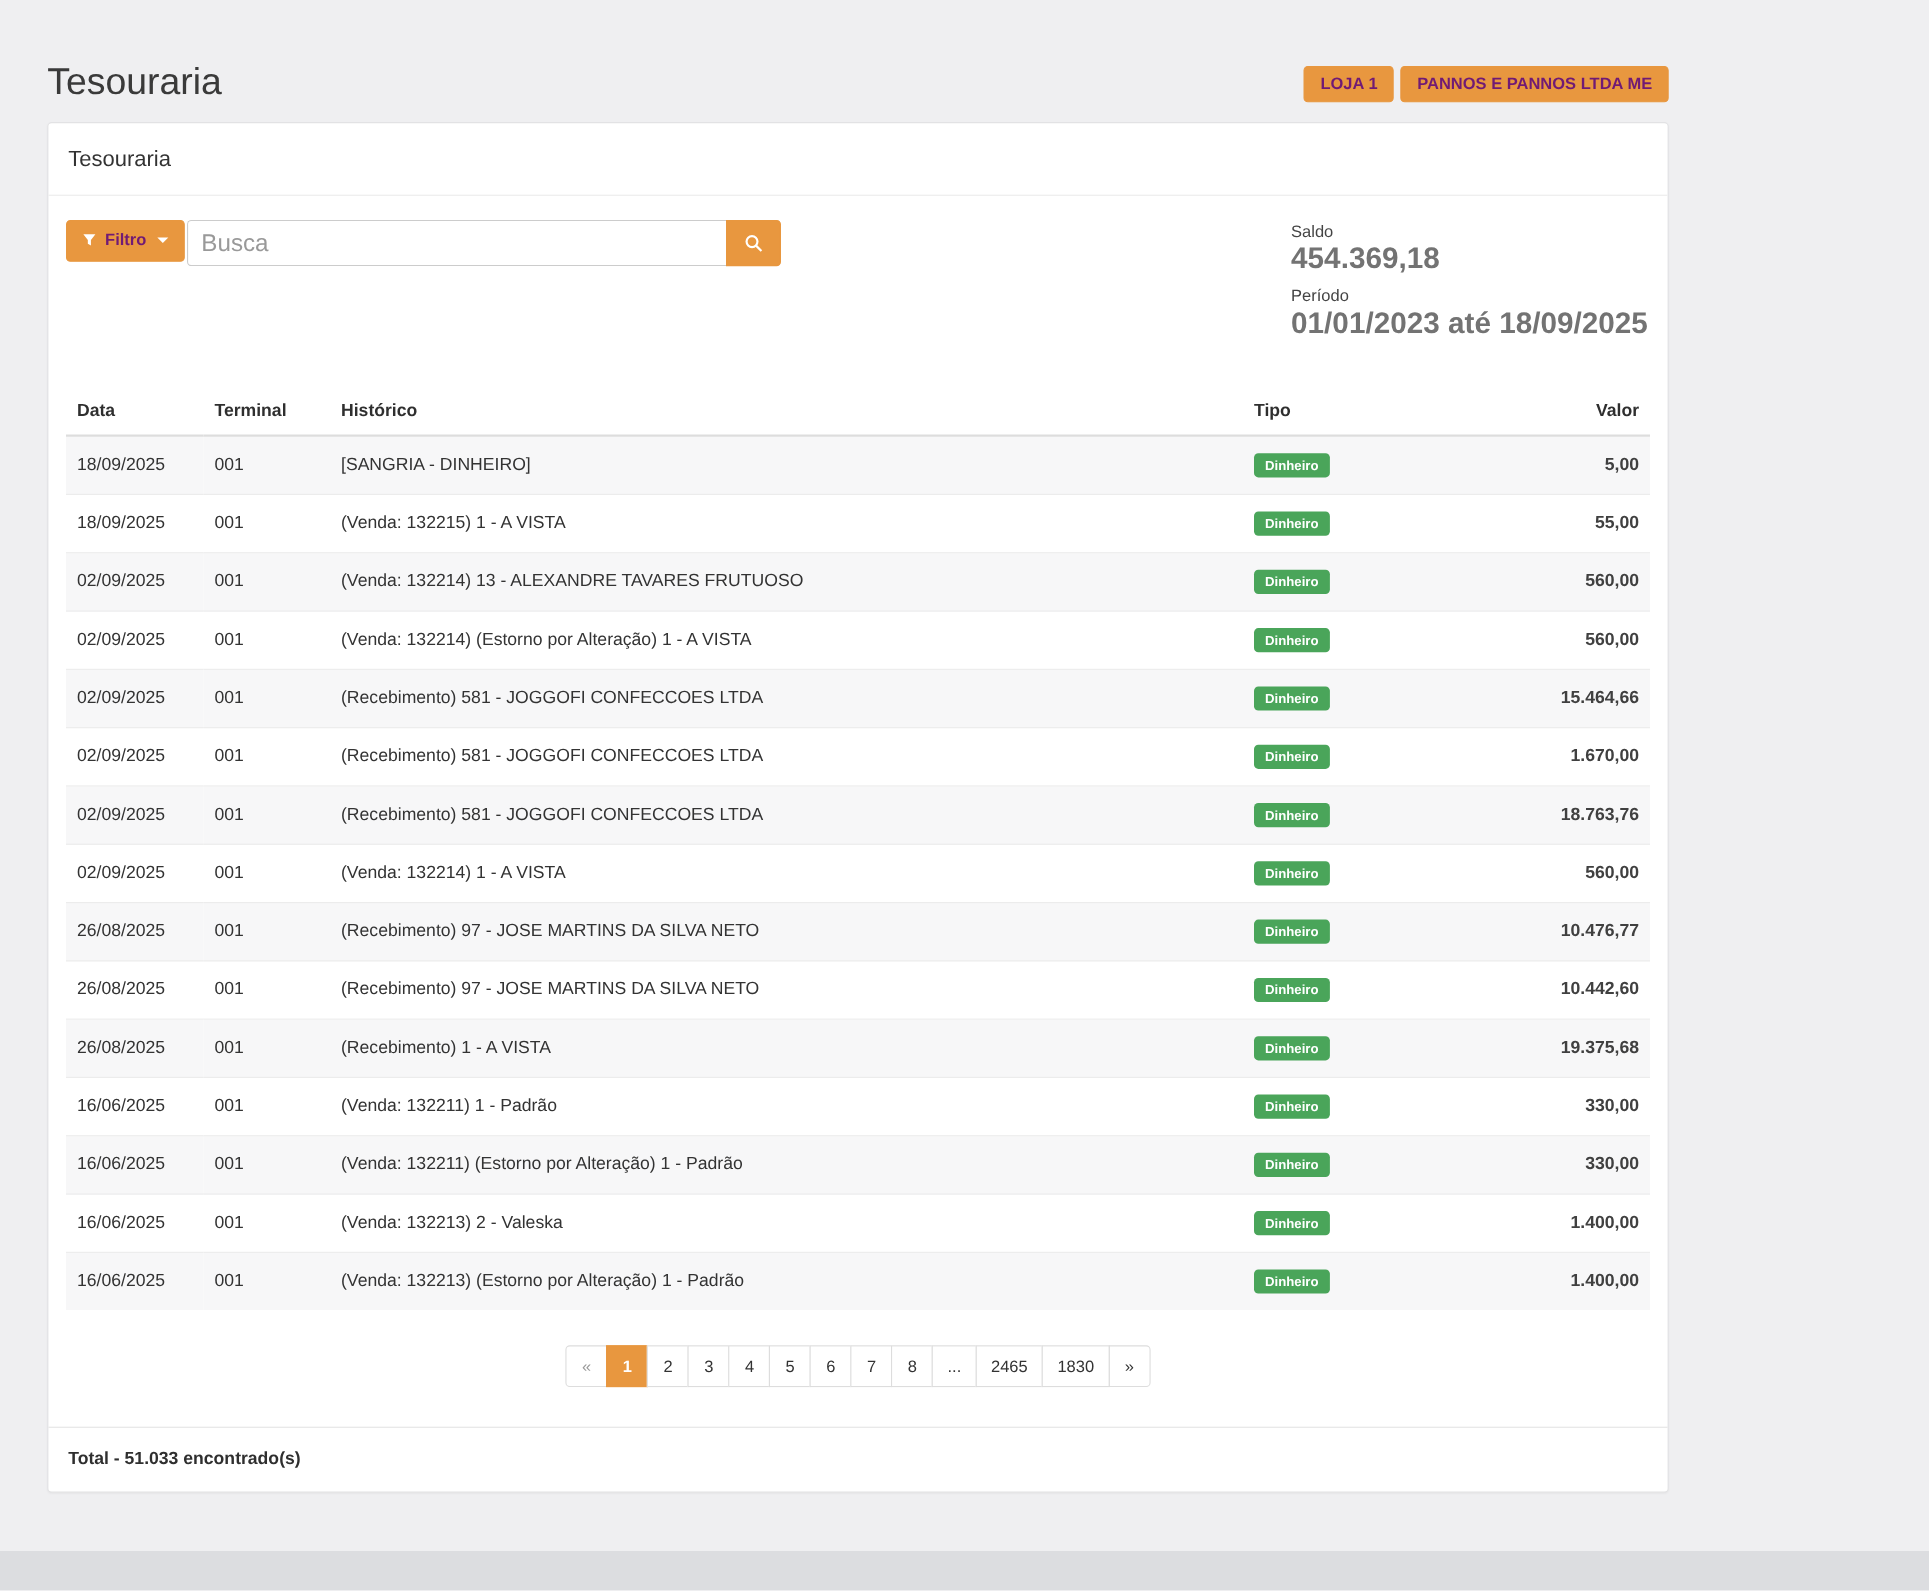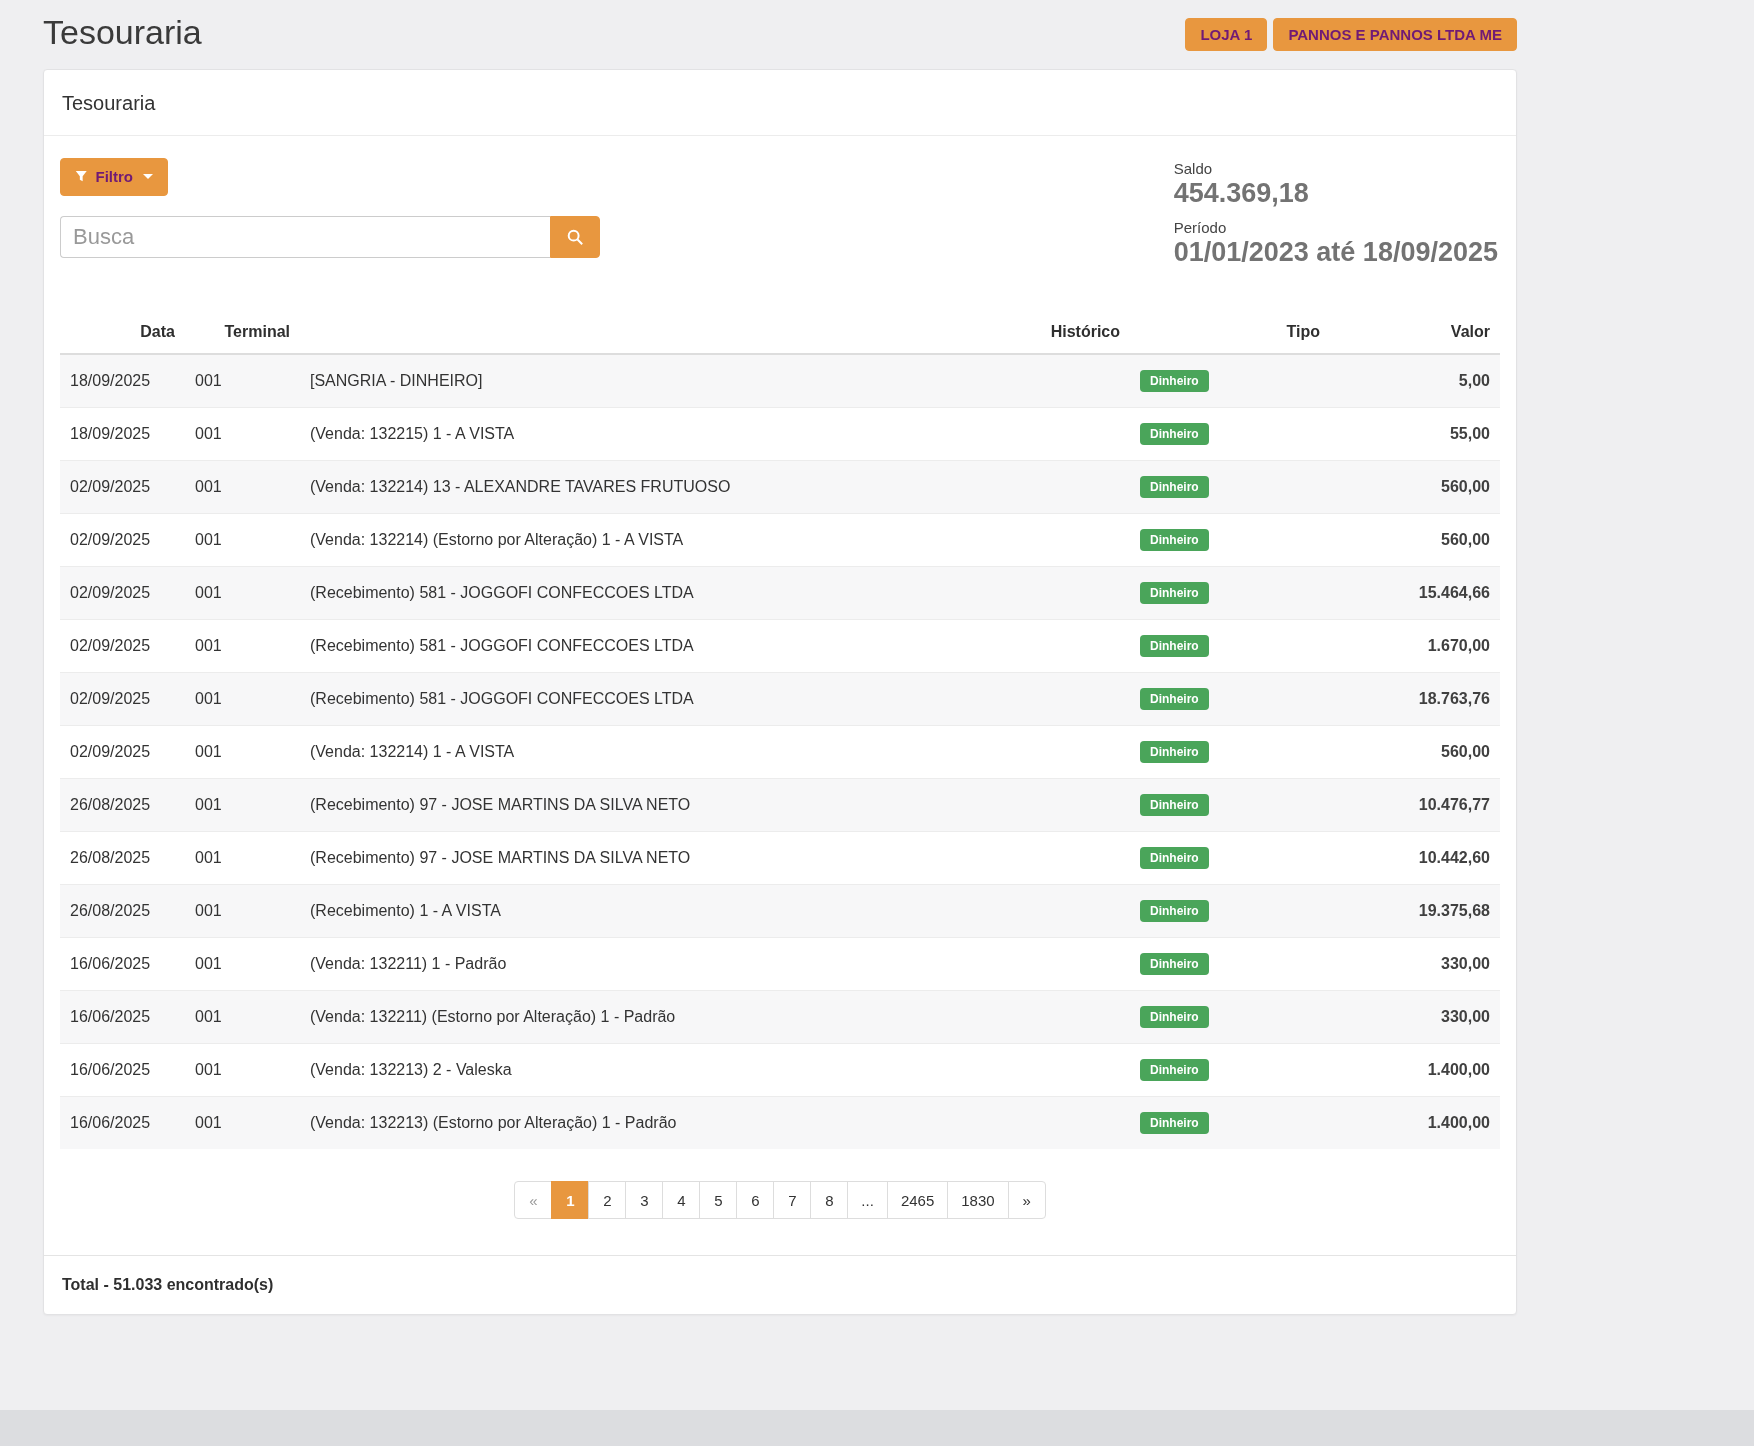--- a/index.html
+++ b/index.html
@@ -15,20 +15,21 @@
     background:#efeff1;
     color:var(--text);
     width:1754px;
     min-height:1446px;
     position:relative;
   }
   .wrap{
     margin-left:43px;
     width:1474px;
     padding-top:12px;
+    margin-top:42px;
   }
   
   .top-bar{
     display:flex;
     justify-content:space-between;
     align-items:flex-start;
     margin-bottom:16px;
   }
   .top-bar h1{
     font-size:34px;
@@ -64,21 +65,21 @@
     font-size:20px;
     font-weight:400;
     color:#333;
   }
   .card-body{padding:22px 16px 10px 16px;}
   .controls-row{
     display:flex;
     justify-content:space-between;
     align-items:flex-start;
   }
-  .left-controls{display:flex;flex-direction:column;gap:20px;}
+  .left-controls{display:flex;flex-direction:row;gap:2px;}
   .filtro-btn{
     display:inline-flex;
     align-items:center;
     gap:8px;
     width:108px;
     height:38px;
     justify-content:center;
     font-size:15px;
   }
   .caret{
@@ -124,21 +125,21 @@
     line-height:1.25;
   }
   
   table{
     width:100%;
     border-collapse:collapse;
     margin-top:42px;
     font-size:16px;
   }
   th{
-    text-align:right;
+    text-align:left;
     font-weight:bold;
     padding:12px 10px;
     border-bottom:2px solid #ddd;
     color:#2f2f2f;
   }
   td{
     padding:15px 10px;
     border-top:1px solid #ececec;
     color:#333;
   }

